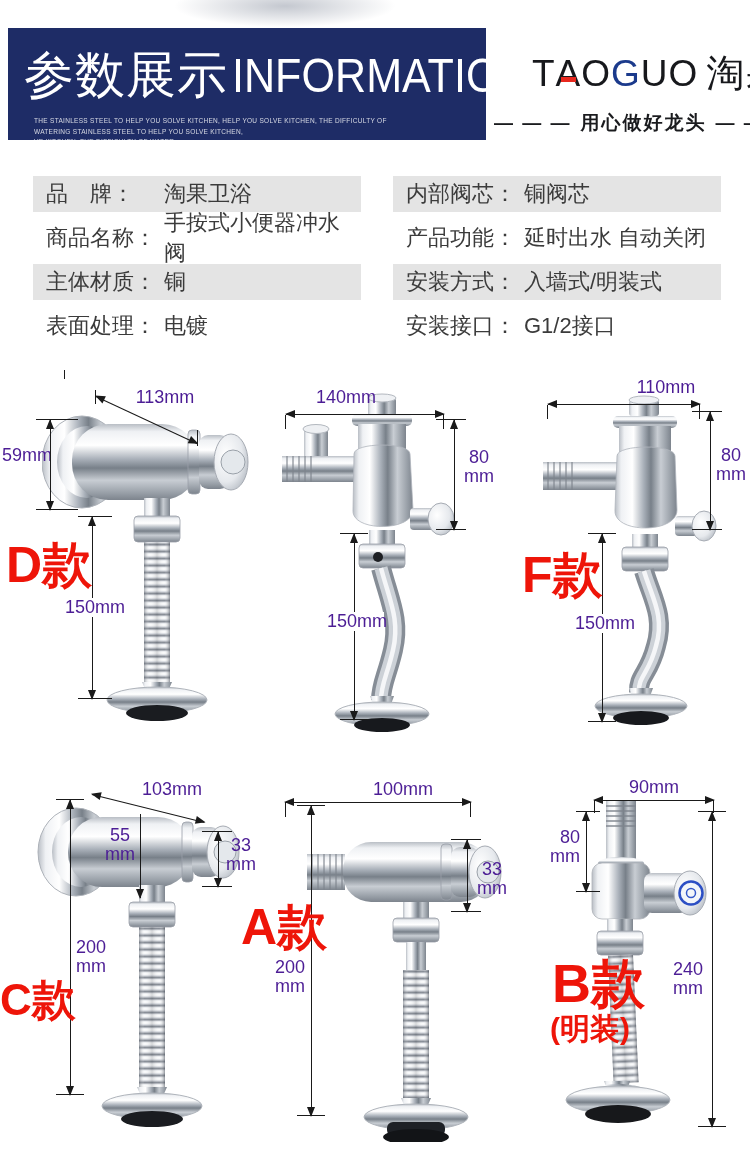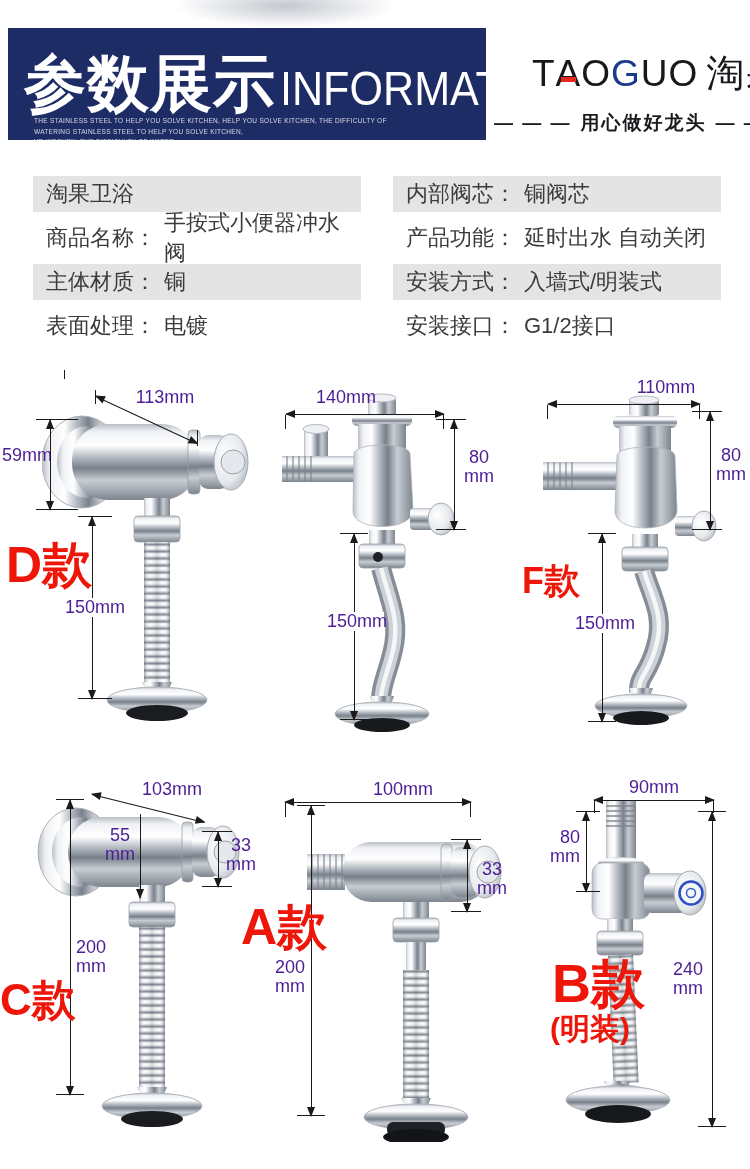--- a/index.html
+++ b/index.html
@@ -3,21 +3,21 @@
 <meta charset="utf-8">
 <style>
   html,body{margin:0;padding:0;background:#fff;}
   #page{position:relative;width:750px;height:1169px;background:#fff;overflow:hidden;
         font-family:"Liberation Sans",sans-serif;}
   
   .top-shadow{position:absolute;left:170px;top:-16px;width:230px;height:44px;
     background:radial-gradient(ellipse at center,rgba(100,110,130,.38),rgba(100,110,130,0) 68%);}
   .header-blue{position:absolute;left:8px;top:28px;width:478px;height:112px;background:#1e2c66;}
   .title-row{position:absolute;left:16px;top:14px;white-space:nowrap;}
-  .title-cn{font-size:62px;font-weight:700;color:#fff;letter-spacing:1px;}
+  .title-cn{font-size:50px;font-weight:400;color:#fff;letter-spacing:1px;}
   .title-en{font-size:49px;font-weight:400;color:#fff;display:inline-block;
     transform:scaleX(.88);transform-origin:0 60%;margin-left:4px;}
   .fine-print{position:absolute;left:26px;top:88px;font-size:6.5px;line-height:1.65;
     color:rgba(255,255,255,.8);white-space:pre-line;letter-spacing:.3px;}
   
   .logo{position:absolute;left:486px;top:28px;width:264px;height:112px;background:#fff;}
   .brand{position:absolute;left:2px;top:20px;white-space:nowrap;font-weight:400;color:#17181c;
     font-size:37px;letter-spacing:1px;margin-left:44px;}
   .brand .cn{margin-left:8px;font-size:38px;letter-spacing:2px;}
   .brand-g{color:#1b3a8c;}
@@ -119,20 +119,21 @@
     <div class="brand">
       <span>T</span><span class="brand-a">A</span><span>O</span><span class="brand-g">G</span><span>UO</span><span class="cn">淘果</span>
     </div>
     <div class="tagline">
       <span class="dash">— — —</span><span class="txt">用心做好龙头</span><span class="dash">— — —</span>
     </div>
   </div>
 
   <div class="spec-col colL">
     <div class="spec-row shaded">
+      <span class="spec-label">品　牌：</span>
       <span class="spec-value">淘果卫浴</span>
     </div>
     <div class="spec-row">
       <span class="spec-label">商品名称：</span>
       <span class="spec-value">手按式小便器冲水阀</span>
     </div>
     <div class="spec-row shaded">
       <span class="spec-label">主体材质：</span>
       <span class="spec-value">铜</span>
     </div>
@@ -257,21 +258,21 @@
     <div class="tickv" style="left:199px;top:43px;height:14px"></div>
     <div class="dv" style="left:210px;top:50px;height:118px"></div>
     <div class="tickh" style="left:192px;top:49px;width:30px"></div>
     <div class="tickh" style="left:192px;top:167px;width:30px"></div>
     <div class="dim-text" style="left:212px;top:84px;width:38px">80
 mm</div>
     <div class="dv" style="left:102px;top:172px;height:188px"></div>
     <div class="tickh" style="left:88px;top:171px;width:28px"></div>
     <div class="tickh" style="left:88px;top:359px;width:28px"></div>
     <div class="dim-text bgw" style="left:74px;top:252px;width:56px">150mm</div>
-    <div class="plabel" style="left:22px;top:201px;font-size:36px">F款</div>
+    <div class="plabel" style="left:22px;top:188px;font-size:50px">F款</div>
   </div>
 
   <div class="prod" style="left:0;top:772px;width:262px;height:397px">
     <svg class="art" style="left:36px;top:18px" width="230" height="350" viewBox="0 0 230 350">
       <ellipse cx="40" cy="62" rx="38" ry="44" fill="url(#cV)" stroke="#adb2b9"></ellipse>
       <ellipse cx="45" cy="62" rx="29" ry="35" fill="url(#cV)"></ellipse>
       <rect x="32" y="27" width="124" height="70" rx="34" fill="url(#cH)"></rect>
       <rect x="146" y="32" width="11" height="60" rx="4" fill="url(#cH)" stroke="#9aa0a8" stroke-width="0.8"></rect>
       <rect x="156" y="37" width="28" height="50" rx="9" fill="url(#cH)"></rect>
       <ellipse cx="187" cy="62" rx="16" ry="26" fill="url(#cap)" stroke="#a6abb3"></ellipse>

